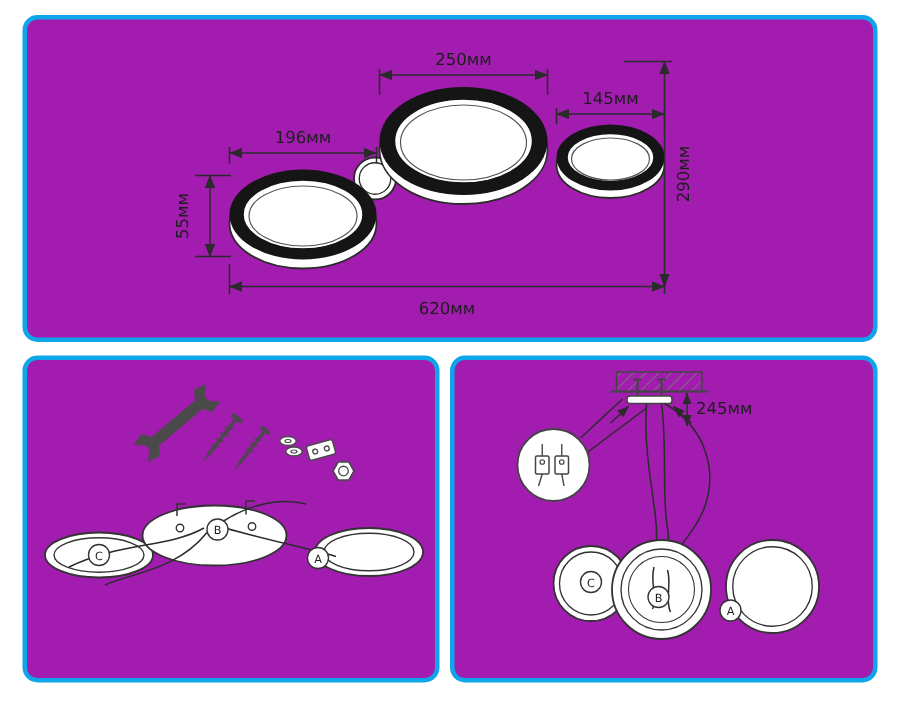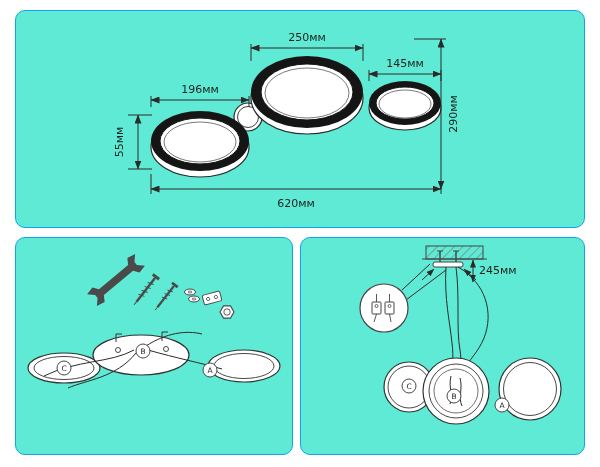--- a/index.html
+++ b/index.html
@@ -1,20 +1,20 @@
 <!DOCTYPE html>
 <html><head>
 <meta charset="utf-8">
 <style>
   html,body{margin:0;padding:0;background:#ffffff;}
   body{width:600px;height:467px;position:relative;font-family:"DejaVu Sans",sans-serif;}
-  .panel{position:absolute;background:#5eead4;border:1px solid #0ea5e9;border-radius:10px;box-sizing:border-box;overflow:hidden;}
+  .panel{position:absolute;background:#a21caf;border:3px solid #0ea5e9;border-radius:10px;box-sizing:border-box;overflow:hidden;}
   #panel-top{left:15px;top:10px;width:570px;height:218px;}
   #panel-bl{left:15px;top:237px;width:278px;height:218px;}
-  #panel-br{left:300px;top:237px;width:285px;height:218px;padding-left:17px;}
+  #panel-br{left:300px;top:237px;width:285px;height:218px;}
   svg{display:block;}
   text{fill:#1e1e1e;font-family:"DejaVu Sans",sans-serif;}
   .dim-text{font-size:11px;}
   .badge-text{font-size:7.5px;}
   .thin{stroke:#2b2b2b;stroke-width:1;fill:none;}
 </style>
 </head>
 <body>
 
 <div class="panel" id="panel-top">

